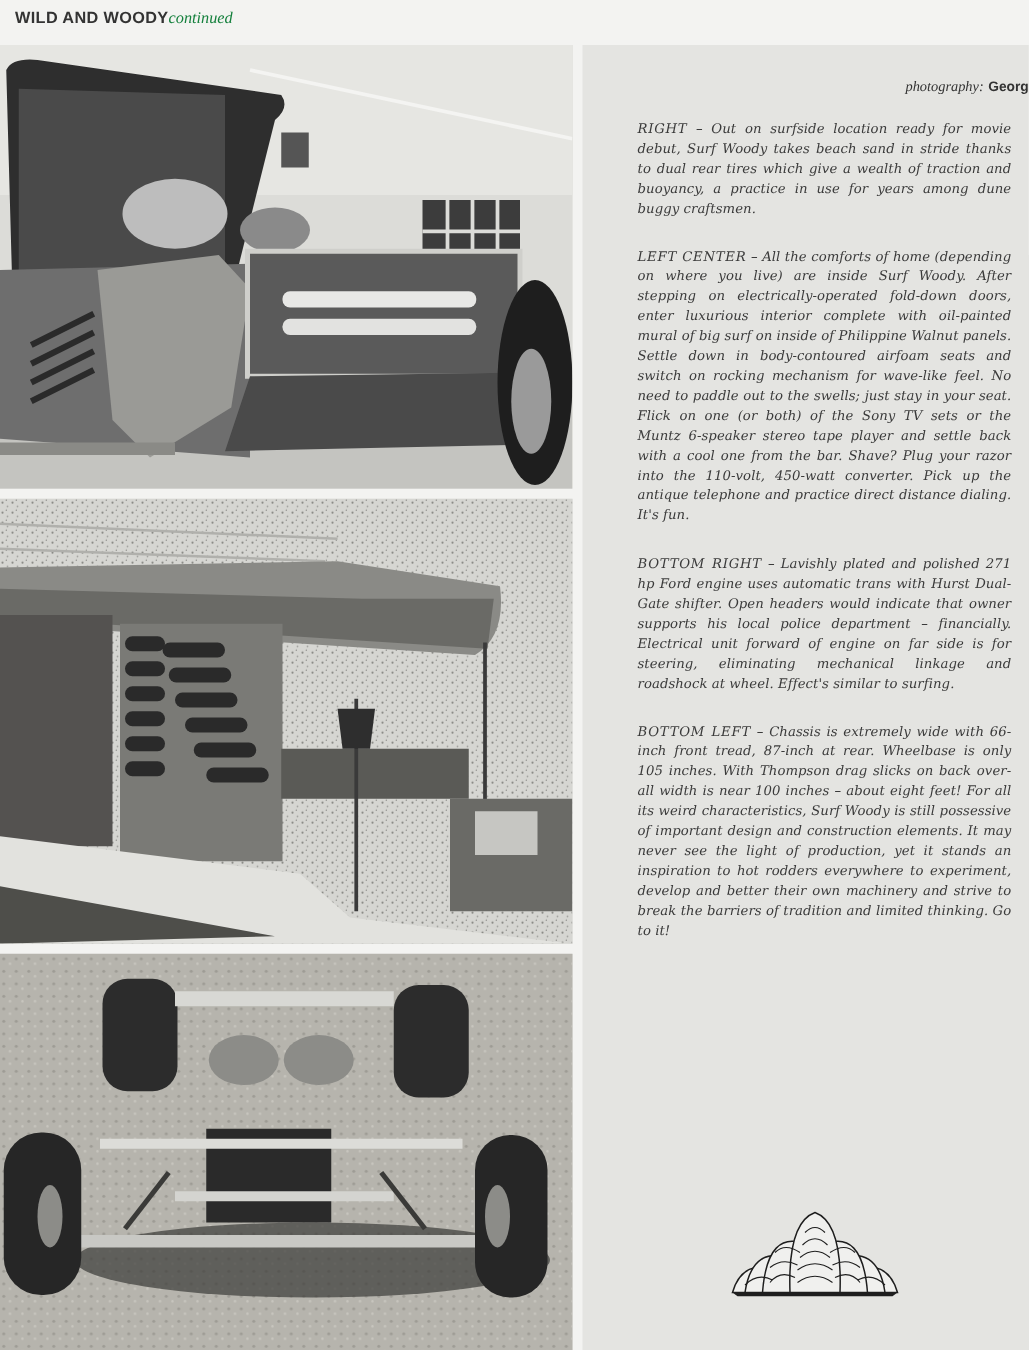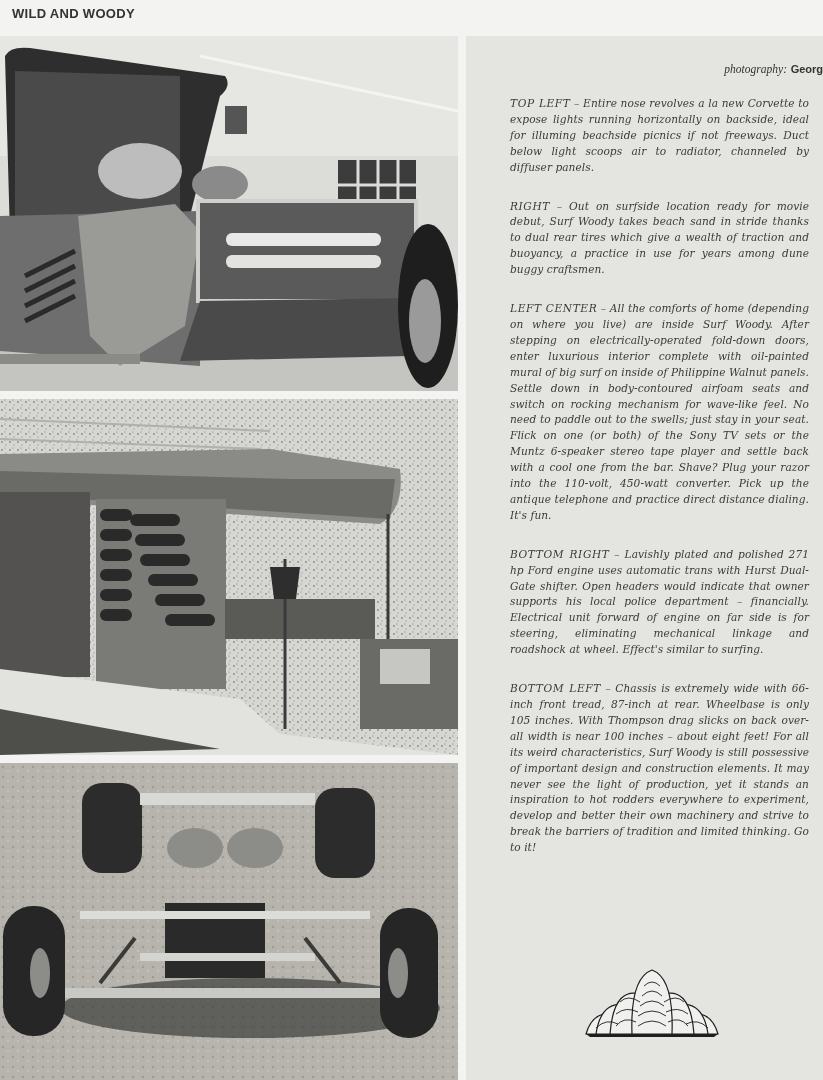--- a/index.html
+++ b/index.html
@@ -5,21 +5,21 @@
   html, body { margin: 0; padding: 0; }
   body {
     width: 823px; height: 1080px; overflow: hidden;
     background: #f3f3f1;
     position: relative;
     font-family: "DejaVu Serif", serif;
     color: #2a2a2a;
   }
   .header {
     position: absolute; left: 12px; top: 6px; height: 22px;
-    display: flex; align-items: baseline; gap: 16px; flex-direction: column;
+    display: flex; align-items: baseline; gap: 0;
   }
   .header .series {
     font-family: "Liberation Sans", sans-serif; font-weight: bold;
     font-size: 13px; letter-spacing: 0.3px; color: #333;
   }
   .header .cont {
     font-family: "Liberation Serif", serif; font-style: italic;
     font-size: 13px; color: #15803d;
   }
   
@@ -178,21 +178,20 @@
   </svg>
 </div>
 
 <div class="panel">
   <div class="edge"></div>
   <div class="credit">
     <span class="lbl">photography:</span>
     <span class="name">George Barris</span>
   </div>
   <div class="captions">
-    <p class="caption"><span class="lead">TOP LEFT</span><span> – Entire nose revolves a la new Corvette to expose lights running horizontally on backside, ideal for illuming beachside picnics if not freeways. Duct below light scoops air to radiator, channeled by diffuser panels.</span></p>
     <p class="caption"><span class="lead">RIGHT</span><span> – Out on surfside location ready for movie debut, Surf Woody takes beach sand in stride thanks to dual rear tires which give a wealth of traction and buoyancy, a practice in use for years among dune buggy craftsmen.</span></p>
     <p class="caption"><span class="lead">LEFT CENTER</span><span> – All the comforts of home (depending on where you live) are inside Surf Woody. After stepping on electrically-operated fold-down doors, enter luxurious interior complete with oil-painted mural of big surf on inside of Philippine Walnut panels. Settle down in body-contoured airfoam seats and switch on rocking mechanism for wave-like feel. No need to paddle out to the swells; just stay in your seat. Flick on one (or both) of the Sony TV sets or the Muntz 6-speaker stereo tape player and settle back with a cool one from the bar. Shave? Plug your razor into the 110-volt, 450-watt converter. Pick up the antique telephone and practice direct distance dialing. It's fun.</span></p>
     <p class="caption"><span class="lead">BOTTOM RIGHT</span><span> – Lavishly plated and polished 271 hp Ford engine uses automatic trans with Hurst Dual-Gate shifter. Open headers would indicate that owner supports his local police department – financially. Electrical unit forward of engine on far side is for steering, eliminating mechanical linkage and roadshock at wheel. Effect's similar to surfing.</span></p>
     <p class="caption"><span class="lead">BOTTOM LEFT</span><span> – Chassis is extremely wide with 66-inch front tread, 87-inch at rear. Wheelbase is only 105 inches. With Thompson drag slicks on back over-all width is near 100 inches – about eight feet! For all its weird characteristics, Surf Woody is still possessive of important design and construction elements. It may never see the light of production, yet it stands an inspiration to hot rodders everywhere to experiment, develop and better their own machinery and strive to break the barriers of tradition and limited thinking. Go to it!</span></p>
   </div>
 
   <svg class="ornament" viewBox="0 0 136 72">
     <g stroke="#1e1e1e" stroke-width="1.2" fill="#f0f0ee">
       <path d="M2 68 Q10 40 40 50 Q30 62 30 68 Z"></path>
       <path d="M134 68 Q126 40 96 50 Q106 62 106 68 Z"></path>

